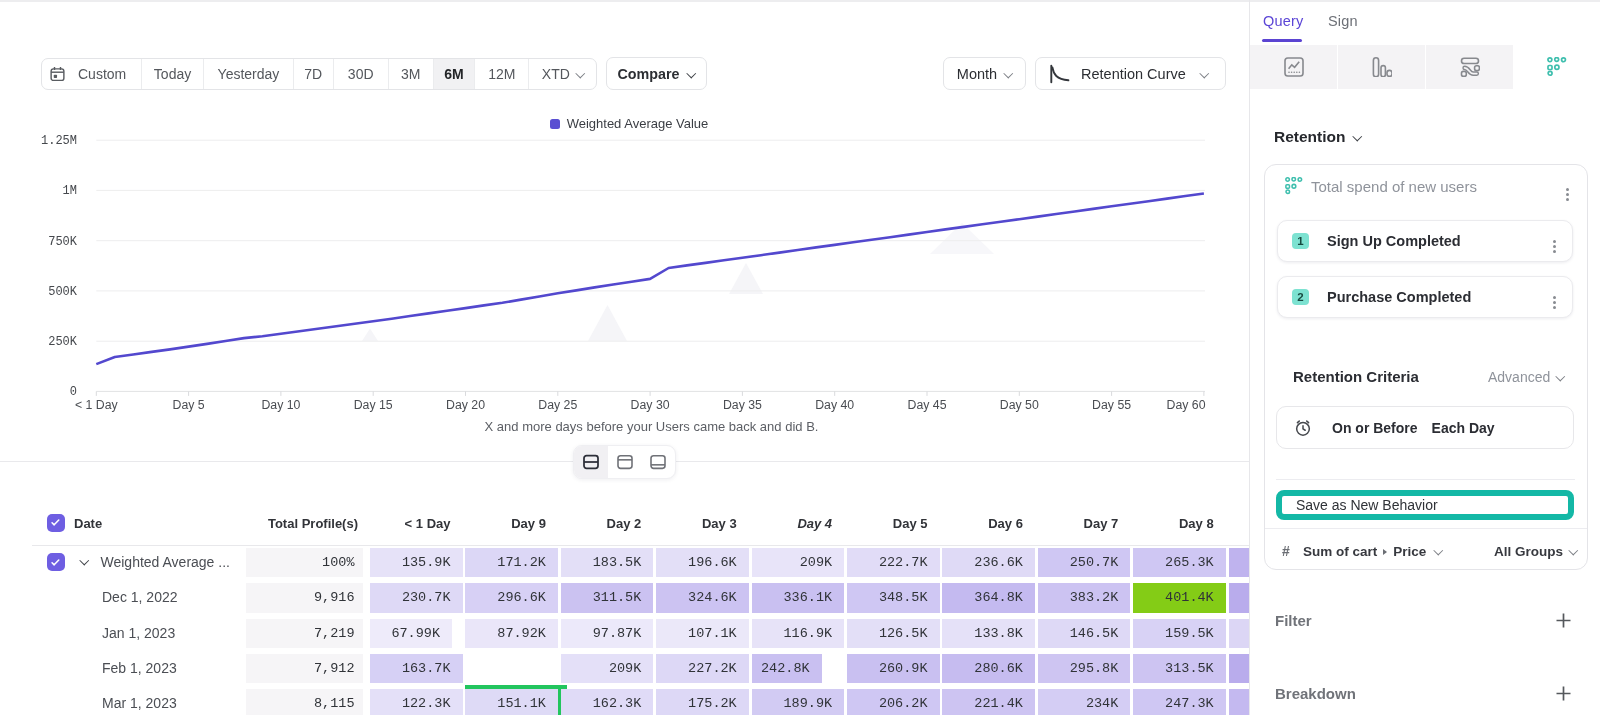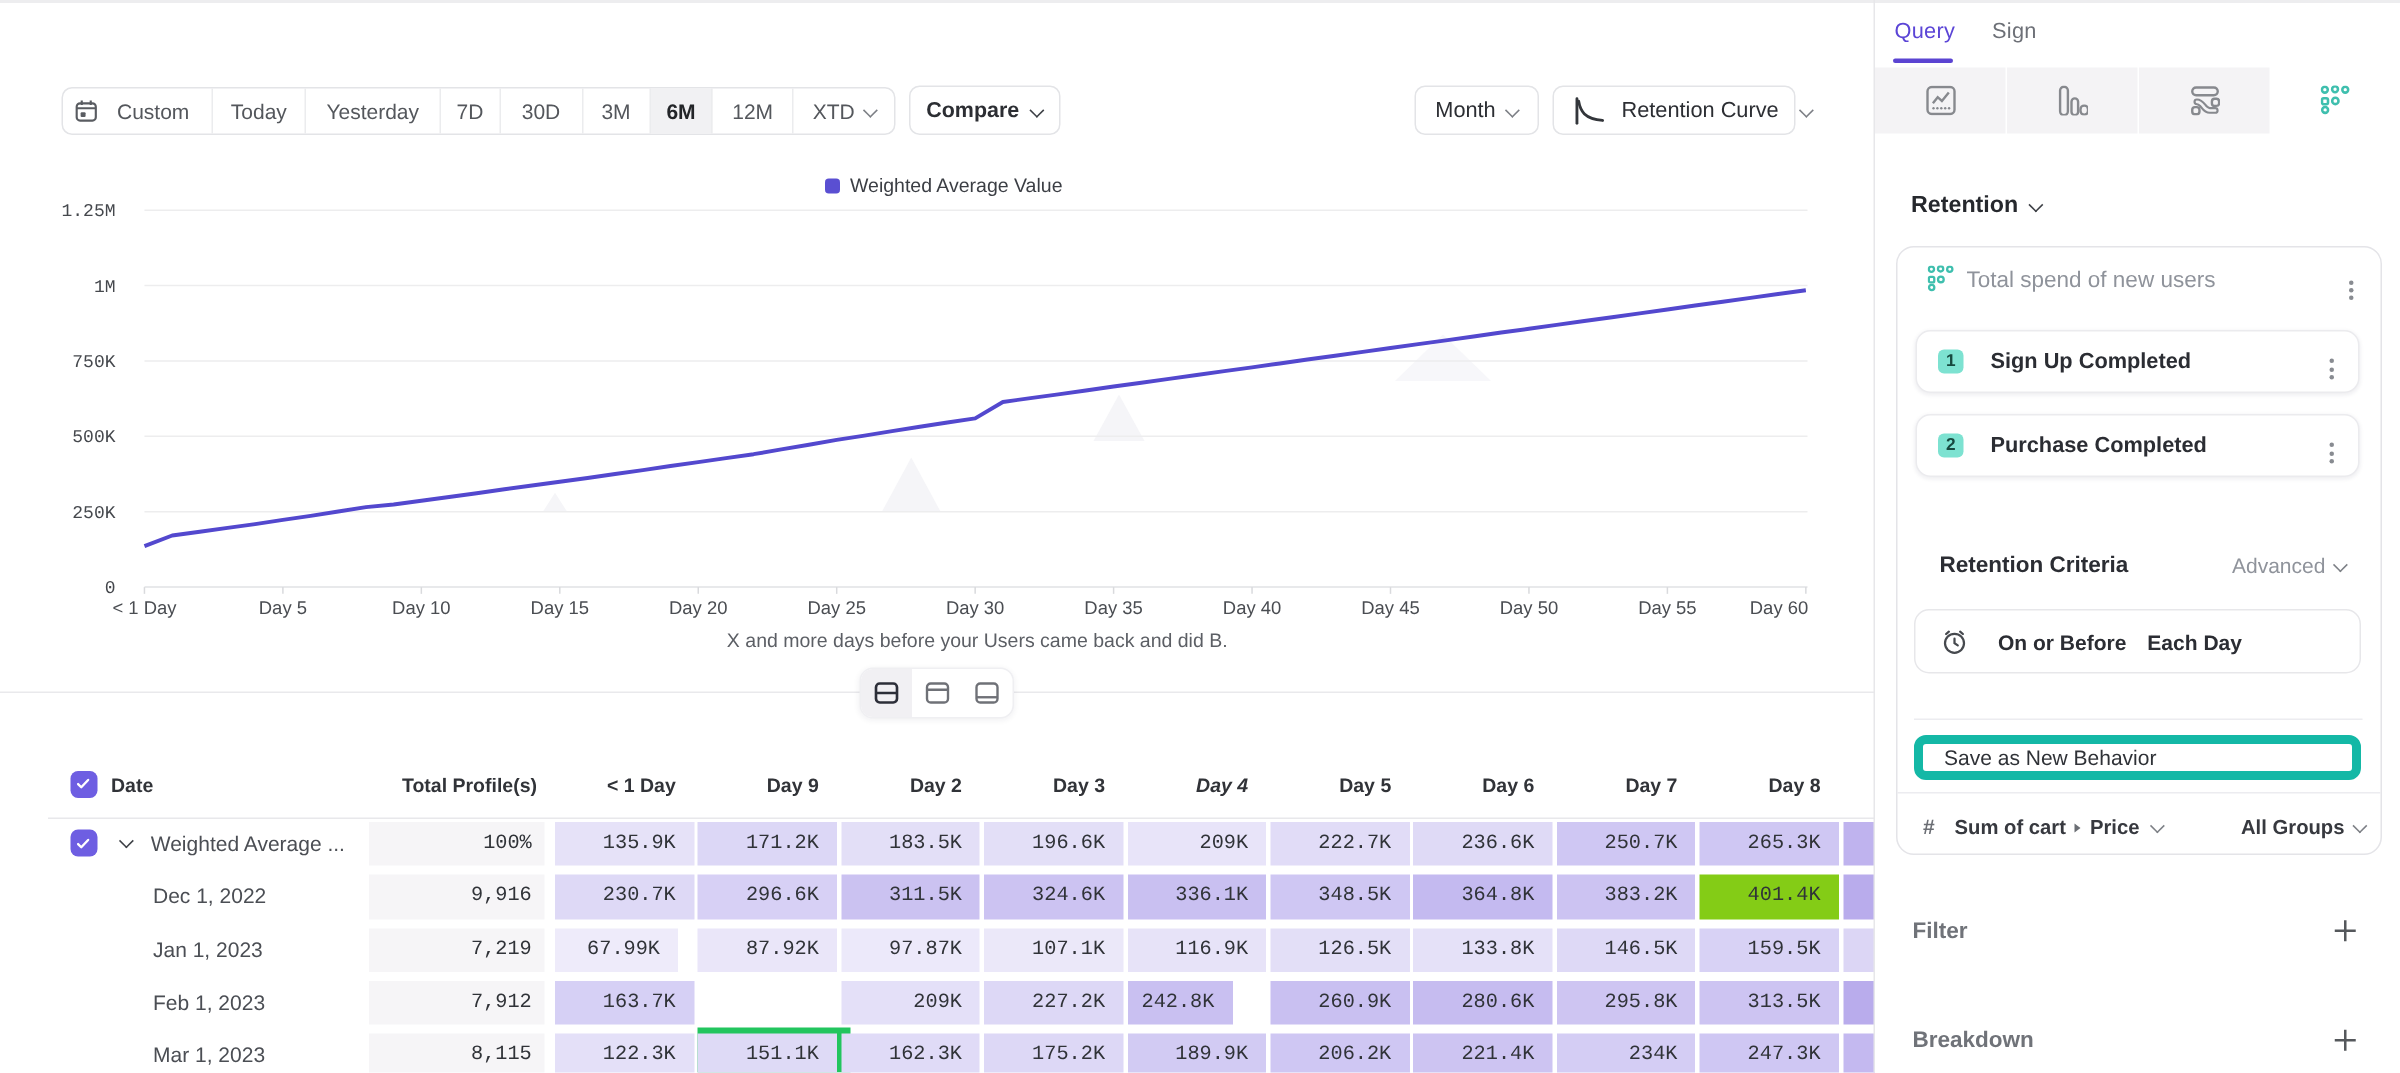--- a/index.html
+++ b/index.html
@@ -61,21 +61,21 @@
     <div class="seg" style="width:89.8px;">Yesterday</div>
     <div class="seg" style="width:39.8px;">7D</div>
     <div class="seg" style="width:55px;">30D</div>
     <div class="seg" style="width:45px;">3M</div>
     <div class="seg" style="width:41.6px;background:#f1f1f3;font-weight:bold;color:#232528;">6M</div>
     <div class="seg" style="width:54px;">12M</div>
     <div class="seg" style="width:66.6px;gap:7px;">XTD<span class="chev" style="margin-bottom:1px;"></span></div>
   </div>
   <div class="btn" style="left:605.5px;top:57px;width:101.5px;height:33px;justify-content:center;gap:9px;font-size:14.3px;font-weight:bold;">Compare<span class="chev dark" style="margin-bottom:1px;"></span></div>
   <div class="btn" style="left:943px;top:57px;width:82.5px;height:33px;justify-content:center;gap:8px;font-size:14.5px;">Month<span class="chev" style="margin-bottom:1px;"></span></div>
-  <div class="btn" style="left:1035px;top:57px;width:162px;height:33px;padding:0 13px;gap:11px;font-size:14.5px;">
+  <div class="btn" style="left:1035px;top:57px;width:191px;height:33px;padding:0 13px;gap:11px;font-size:14.5px;">
       <svg width="21" height="20" viewBox="0 0 21 20" fill="none" stroke="#33363b" stroke-width="1.9" stroke-linecap="round">
         <path d="M2.3 1.8v16.4"></path>
         <path d="M3.4 3.4c1.1 6.6 4 11.9 16 12.9"></path>
       </svg>
       <span>Retention Curve</span>
       <span class="chev" style="margin-left:4px;margin-bottom:1px;"></span>
     </div>
 
   <div class="legend"><span class="lsq"></span>Weighted Average Value</div>
   <svg class="chart" width="1250" height="460" viewBox="0 0 1250 460">

